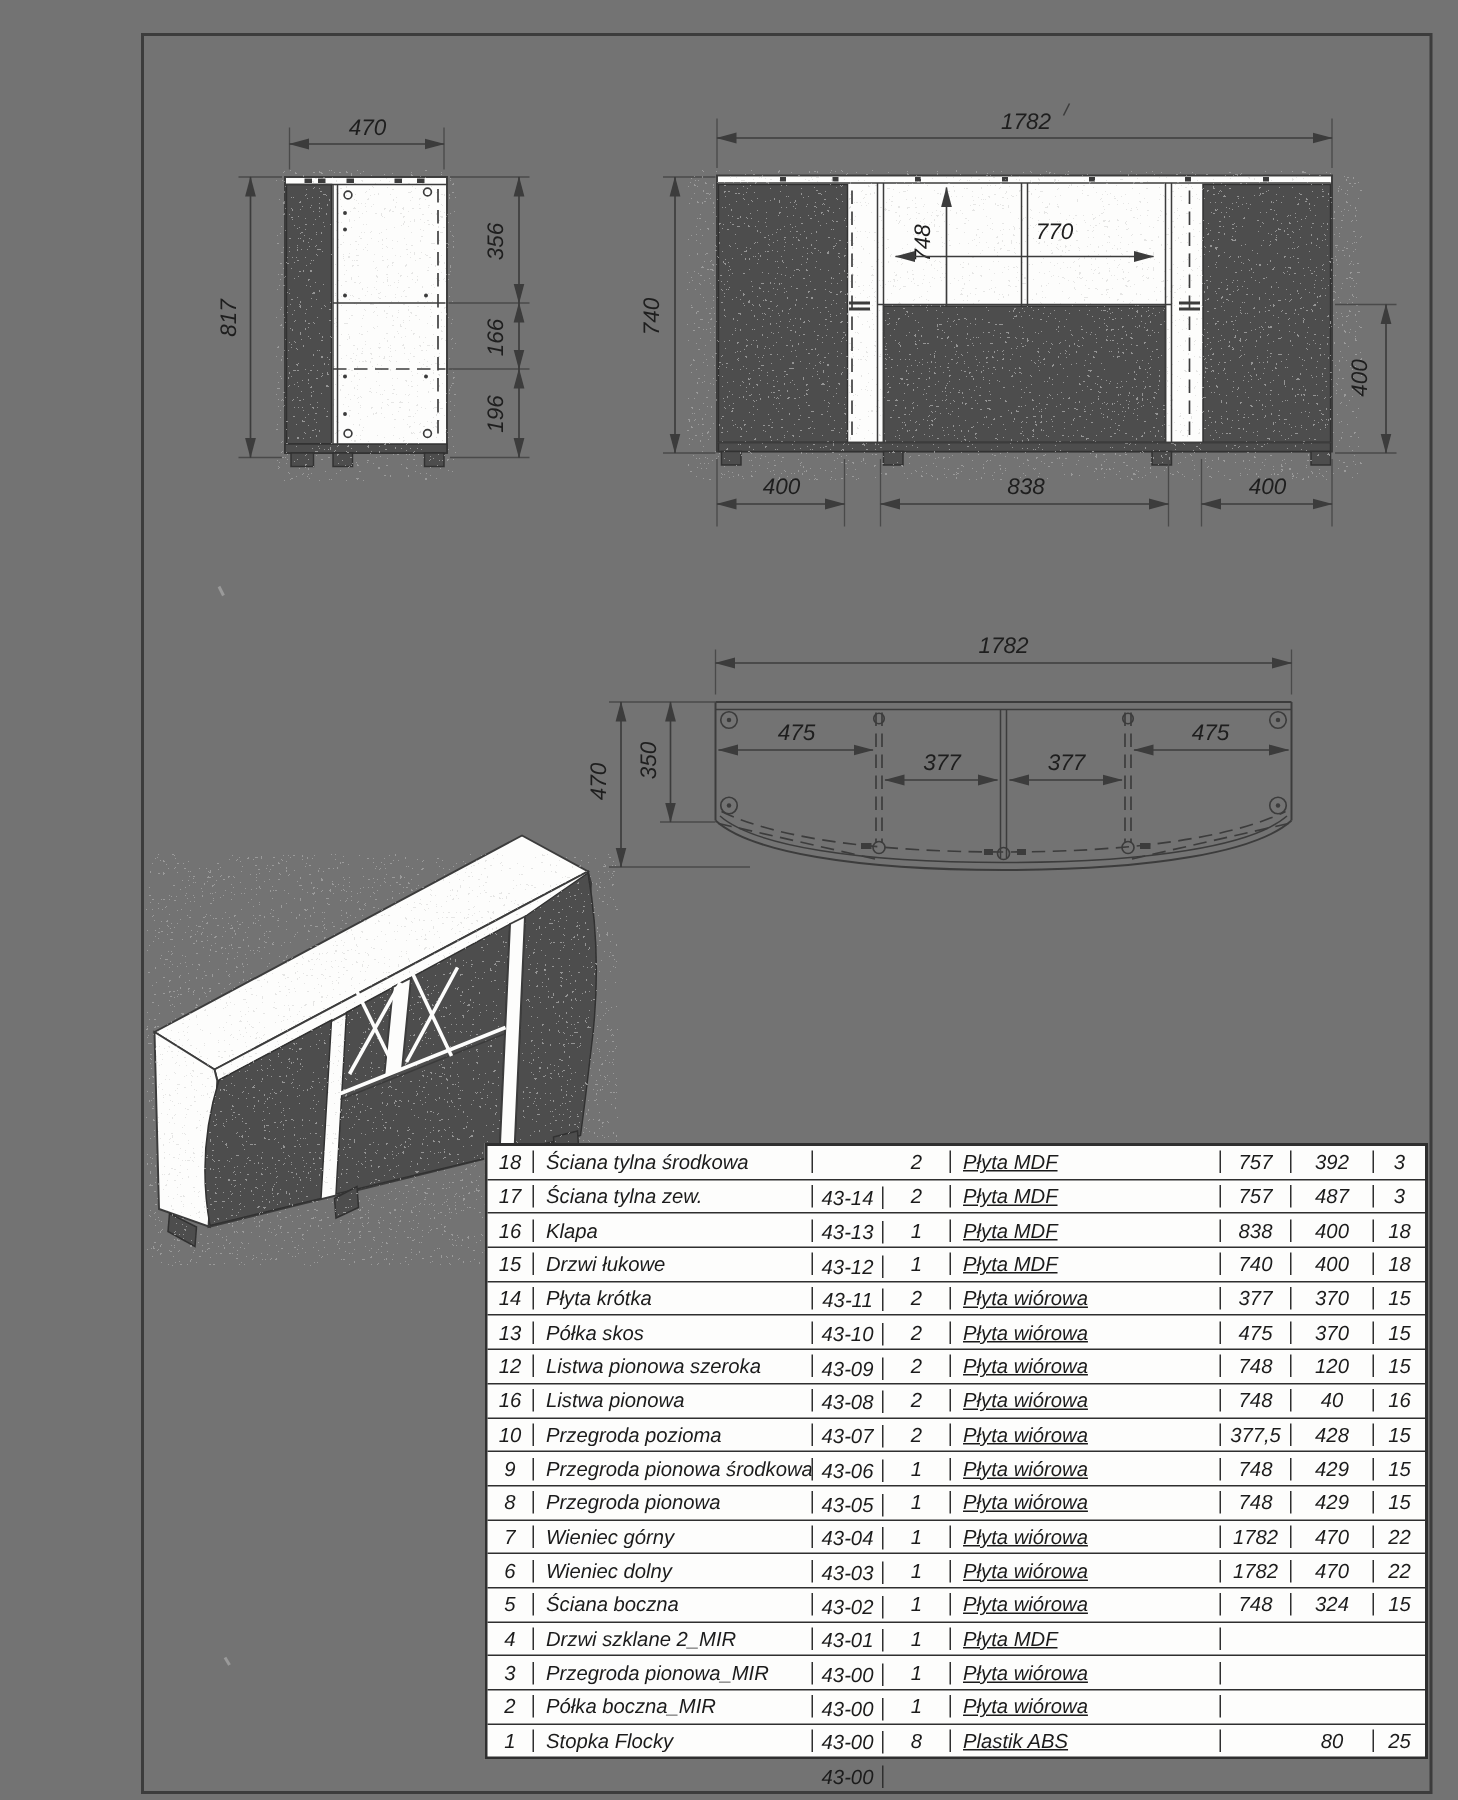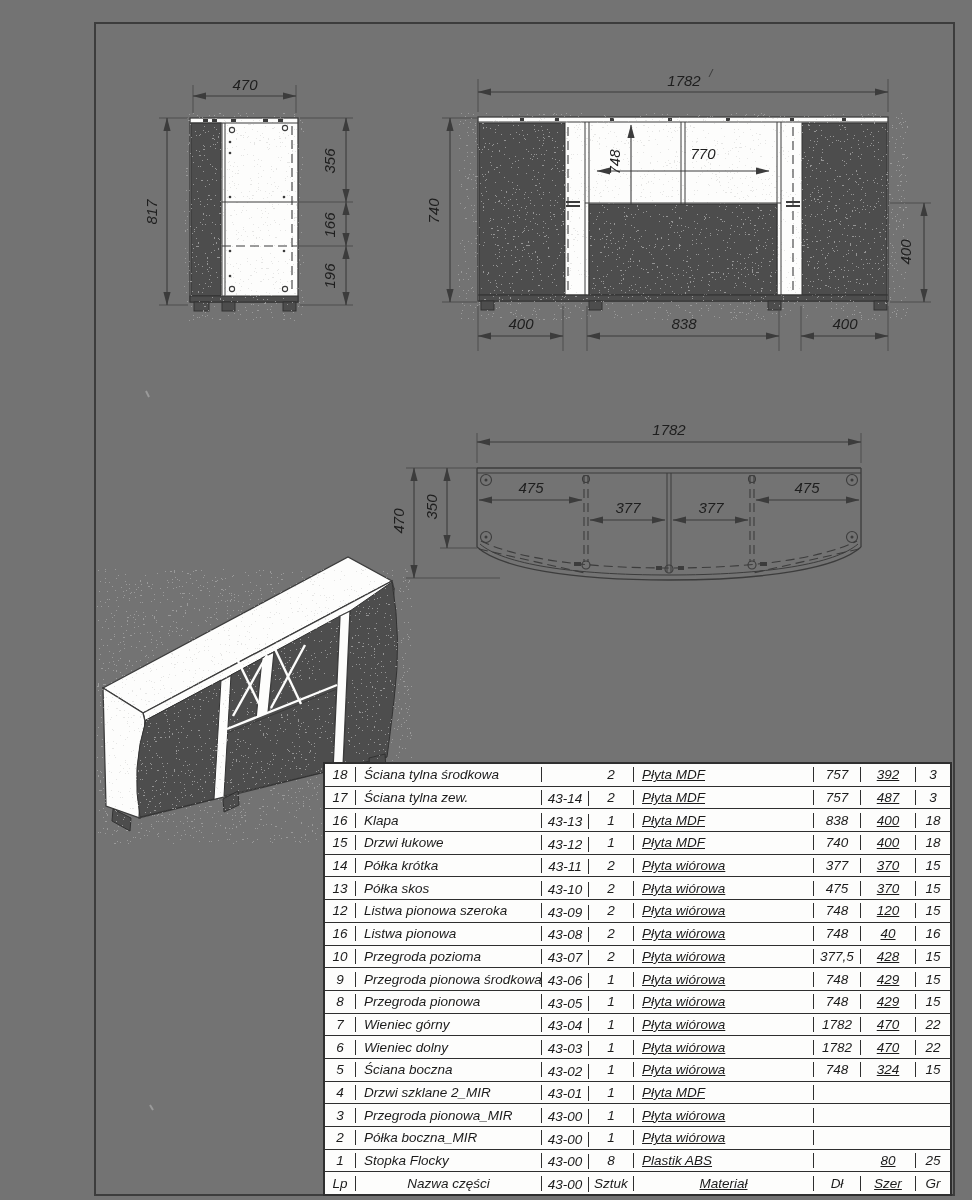--- a/index.html
+++ b/index.html
@@ -22,21 +22,21 @@
   
   .parts{position:absolute;left:323px;top:762px;width:629px;border:2px solid #2f2f2f;
          background:#fdfdfc;box-sizing:border-box;}
   .trow{display:flex;height:21.7px;border-bottom:1px solid #2f2f2f;align-items:center;}
   .trow:last-child{border-bottom:none;}
   .tcell{box-sizing:border-box;border-right:1px solid #2f2f2f;display:flex;align-items:center;
          justify-content:center;font:italic 13.5px "Liberation Sans",sans-serif;color:#1b1b1b;
          white-space:nowrap;overflow:hidden;}
   .tcell:last-child{border-right:none;}
   .c0{width:31px;}.c1{width:186px;}.c2{width:47px;margin-top:48px;}.c3{width:45px;}
-  .c4{width:180px;text-decoration:underline;}.c5{width:47px;}.c6{width:55px;text-decoration:underline;}.c7{width:34px;}
+  .c4{width:180px;text-decoration:underline;}.c5{width:47px;}.c6{width:55px;}.c7{width:34px;}
   .trow:not(.thead) .c1, .trow:not(.thead) .c4{justify-content:flex-start;padding-left:8px;}
   .thead .tcell{font-style:italic;}
 </style>
 </head>
 <body>
 
 <div class="sheet">
   <div class="frame"></div>
 
   <svg width="972" height="1200" viewBox="0 0 972 1200">
@@ -314,21 +314,21 @@
           <div class="tcell c1">Drzwi łukowe</div>
           <div class="tcell c2">43-11</div>
           <div class="tcell c3">1</div>
           <div class="tcell c4">Płyta MDF</div>
           <div class="tcell c5">740</div>
           <div class="tcell c6">400</div>
           <div class="tcell c7">18</div>
         </div>
         <div class="trow">
           <div class="tcell c0">14</div>
-          <div class="tcell c1">Półka krótka</div>
+          <div class="tcell c1">Płyta krótka</div>
           <div class="tcell c2">43-10</div>
           <div class="tcell c3">2</div>
           <div class="tcell c4">Płyta wiórowa</div>
           <div class="tcell c5">377</div>
           <div class="tcell c6">370</div>
           <div class="tcell c7">15</div>
         </div>
         <div class="trow">
           <div class="tcell c0">13</div>
           <div class="tcell c1">Półka skos</div>
@@ -452,25 +452,15 @@
         <div class="trow">
           <div class="tcell c0">1</div>
           <div class="tcell c1">Stopka Flocky</div>
           <div class="tcell c2">43-00</div>
           <div class="tcell c3">8</div>
           <div class="tcell c4">Plastik ABS</div>
           <div class="tcell c5"></div>
           <div class="tcell c6">80</div>
           <div class="tcell c7">25</div>
         </div>
-        <div class="trow thead">
-          <div class="tcell c0">Lp</div>
-          <div class="tcell c1">Nazwa części</div>
-          <div class="tcell c2">Nr rys</div>
-          <div class="tcell c3">Sztuk</div>
-          <div class="tcell c4">Materiał</div>
-          <div class="tcell c5">Dł</div>
-          <div class="tcell c6">Szer</div>
-          <div class="tcell c7">Gr</div>
-        </div>
       </div>
   </div>
 </div>
 
 </body></html>

